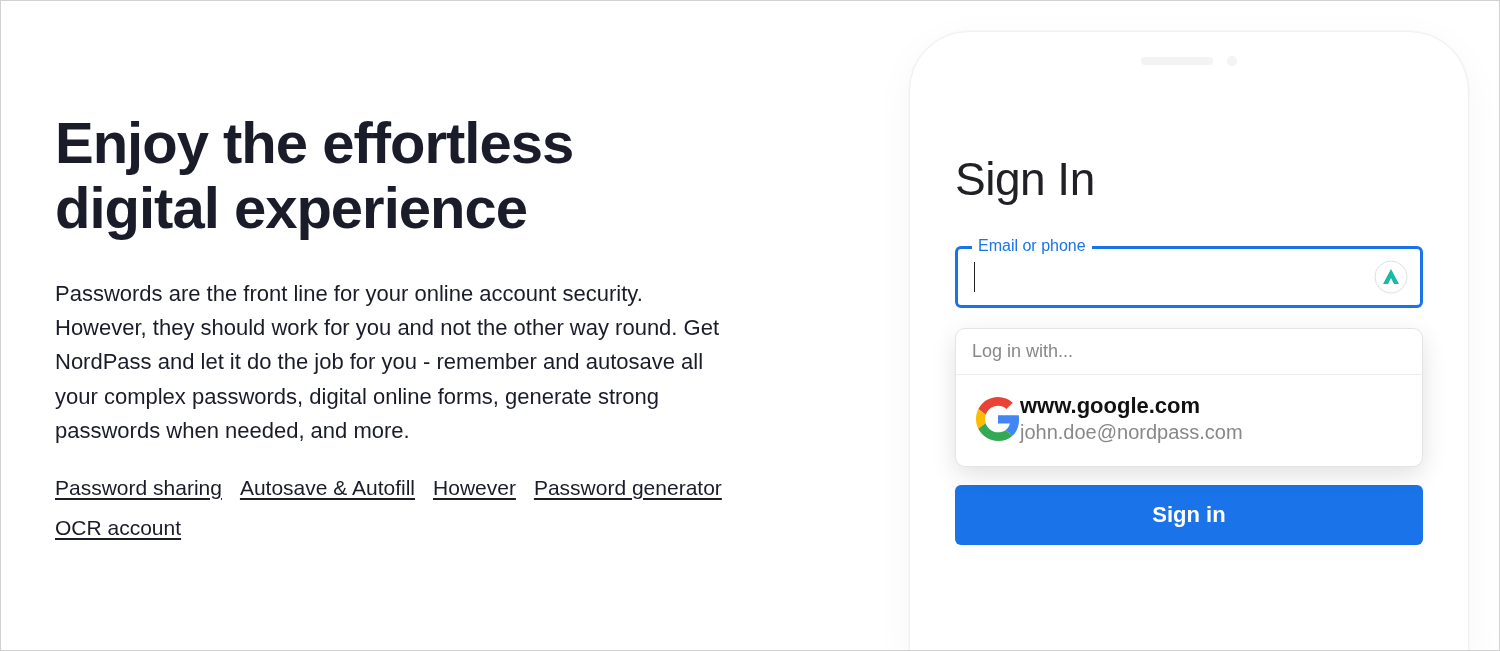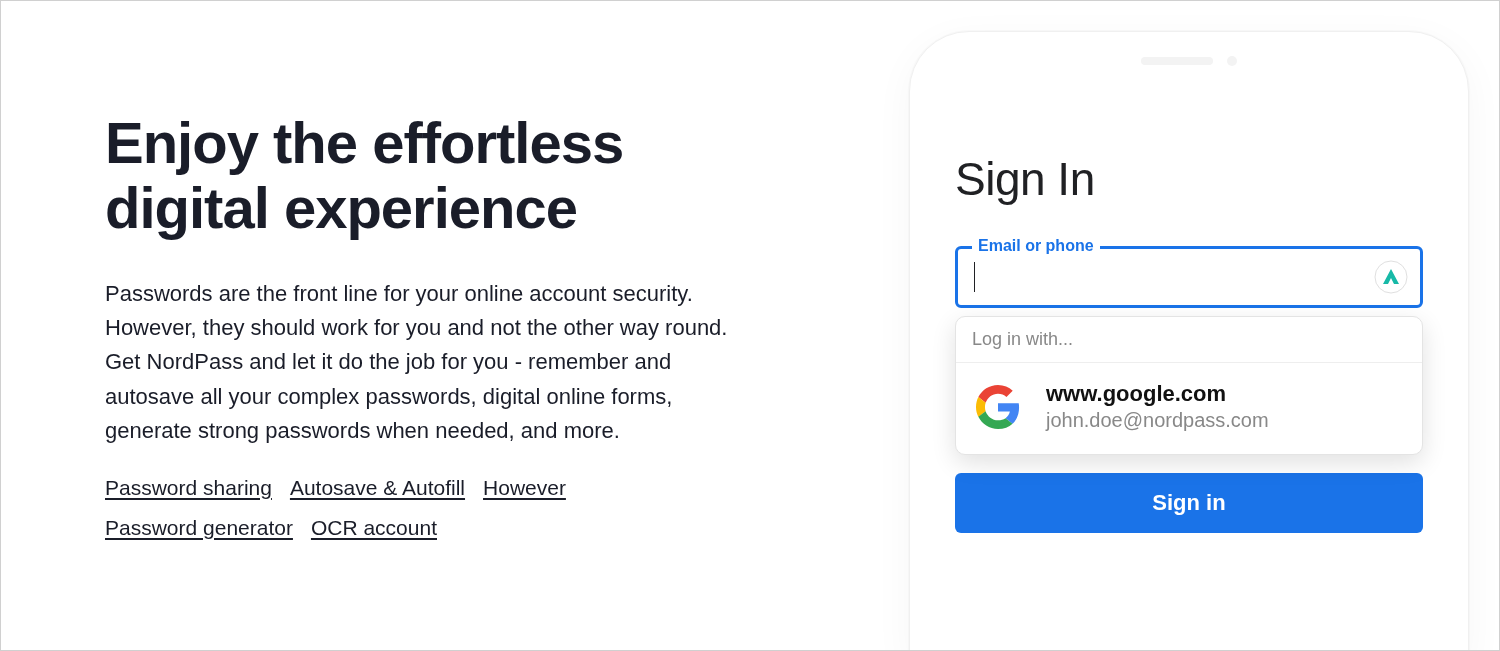--- a/index.html
+++ b/index.html
@@ -11,24 +11,23 @@
     .frame {
       width: 1500px;
       height: 651px;
       border: 1px solid #d0d0d0;
       position: relative;
       overflow: hidden;
       display: flex;
       align-items: center;
     }
     .left-col {
-      padding-left: 92px;
+      padding-left: 54px;
       padding-right: 40px;
       width: 780px;
-      margin-left: 12px;
     }
     .headline {
       font-size: 58px;
       font-weight: 700;
       letter-spacing: -1px;
       line-height: 1.12;
       color: #1a1d29;
       margin-bottom: 36px;
     }
     .body-copy {
@@ -109,57 +108,56 @@
       padding: 0 50px 0 16px;
     }
     .input-label {
       position: absolute;
       top: -12px;
       left: 14px;
       background: #fff;
       padding: 0 6px;
       font-size: 16px;
       color: #1a73e8;
-      font-weight: 700;
+      font-weight: 400;
     }
     .text-cursor {
       width: 1px;
       height: 30px;
       background: #202124;
     }
     .nordpass-badge {
       position: absolute;
       right: 12px;
       top: 50%;
       transform: translateY(-50%);
       width: 34px;
       height: 34px;
     }
 
     .autofill-popup {
-      margin-top: 8px;
+      margin-top: 20px;
       border: 1px solid #e4e4e4;
       border-radius: 10px;
       box-shadow: 0 8px 24px rgba(0,0,0,0.12);
       background: #fff;
       overflow: hidden;
       position: relative;
       z-index: 2;
     }
     .popup-header {
       padding: 12px 16px;
       font-size: 18px;
       color: #888;
       border-bottom: 1px solid #eee;
     }
     .popup-item {
       display: flex;
       align-items: center;
       padding: 18px 20px 22px 20px;
-      gap: 26px;
       cursor: pointer;
     }
     .g-logo { width: 44px; height: 44px; }
     .popup-text .site {
       font-size: 22px;
       font-weight: 700;
       color: #111;
       margin-bottom: 2px;
     }
     .popup-text .email {

